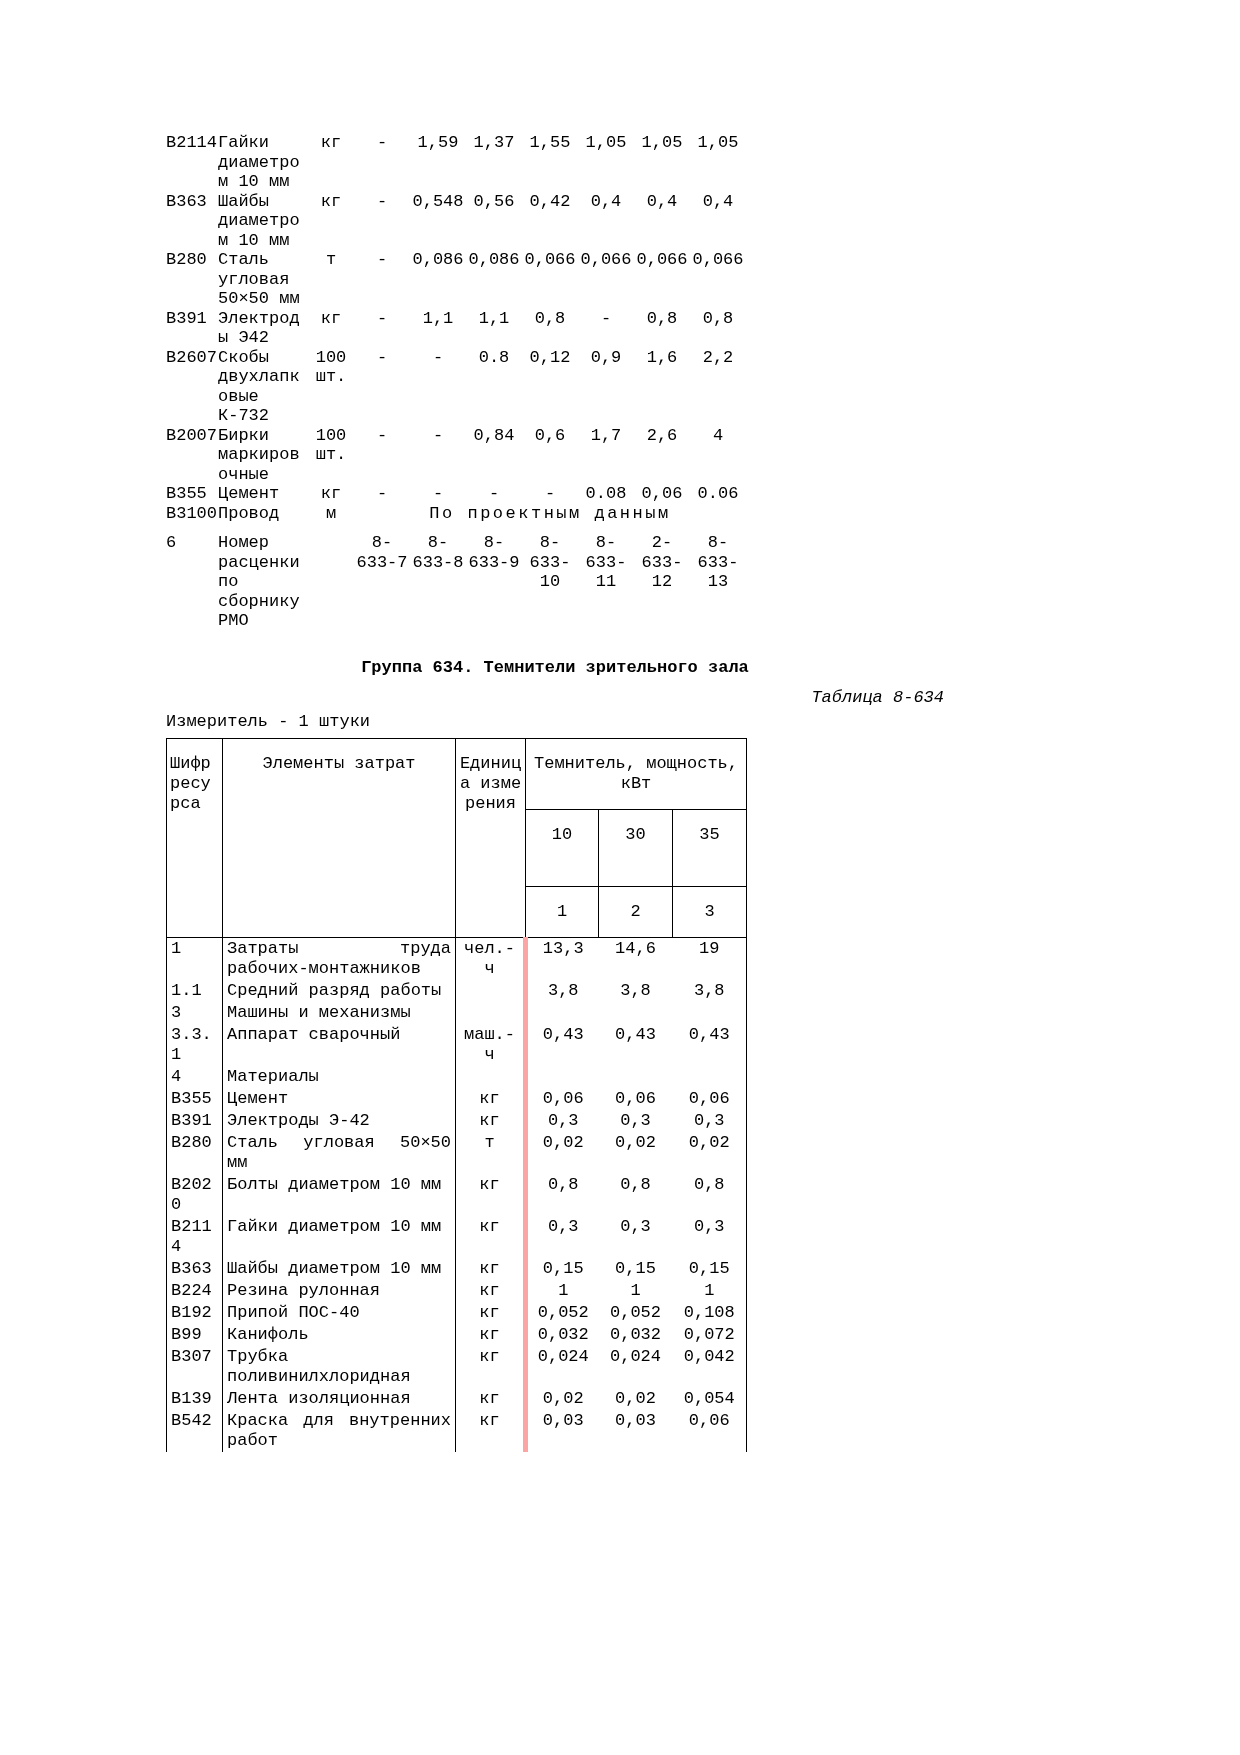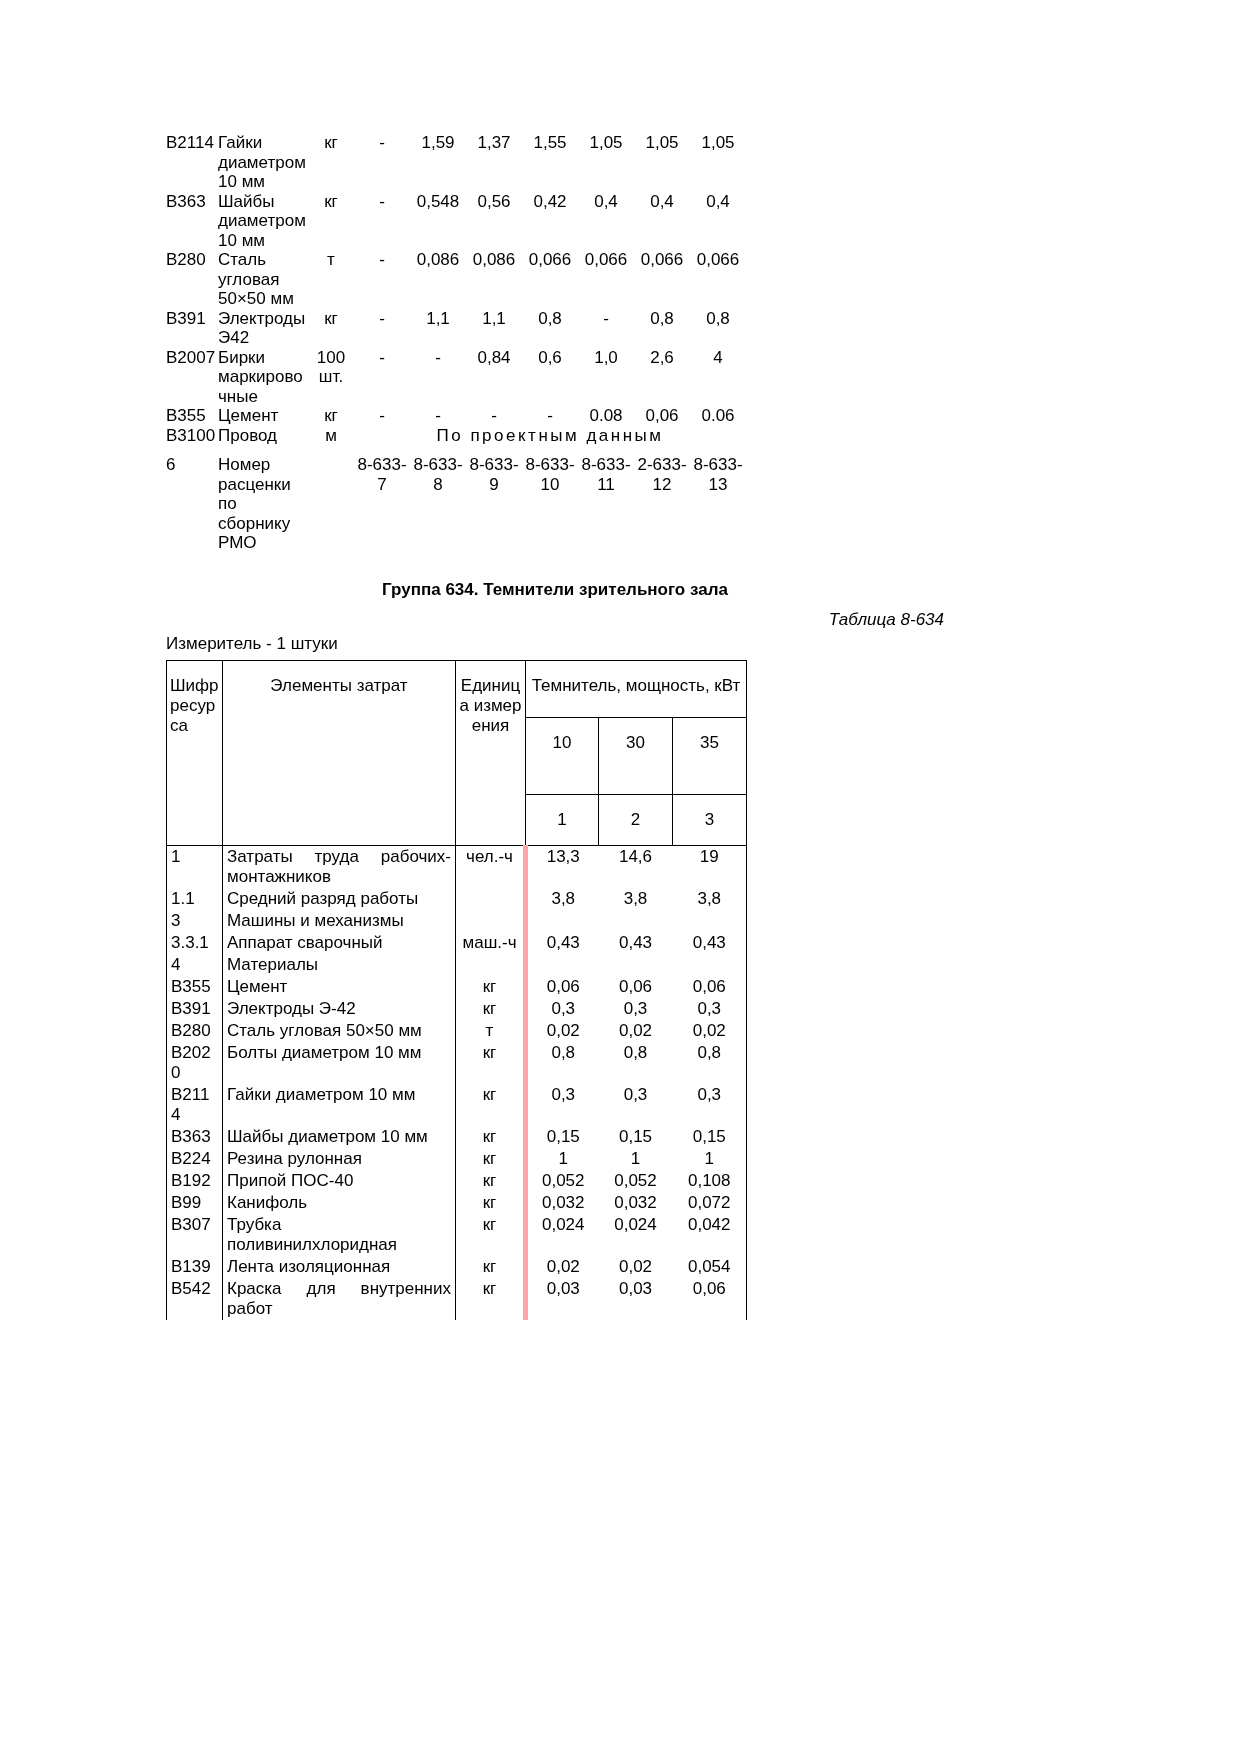--- a/index.html
+++ b/index.html
@@ -2,21 +2,21 @@
 <html lang="ru"><head>
 <meta charset="utf-8">
 <style>
   html, body { margin: 0; padding: 0; background: #ffffff; }
   .page {
     position: relative;
     width: 1240px;
     height: 1755px;
     background: #ffffff;
     color: #000000;
-    font-family: Liberation Sans, sans-serif;
+    font-family: Liberation Mono, monospace;
     font-size: 17px;
     overflow: hidden;
   }
   .content {
     position: absolute;
     left: 166px;
     top: 0;
     width: 778px;
   }
 
@@ -133,28 +133,40 @@
             <td class="p-unit">кг</td>
             <td class="p-val">-</td>
             <td class="p-val">1,1</td>
             <td class="p-val">1,1</td>
             <td class="p-val">0,8</td>
             <td class="p-val">-</td>
             <td class="p-val">0,8</td>
             <td class="p-val">0,8</td>
           </tr>
           <tr>
+            <td class="p-code">В2607</td>
+            <td class="p-name">Скобы двухлапковые К-732</td>
+            <td class="p-unit">100 шт.</td>
+            <td class="p-val">-</td>
+            <td class="p-val">-</td>
+            <td class="p-val">0.8</td>
+            <td class="p-val">0,12</td>
+            <td class="p-val">0,9</td>
+            <td class="p-val">1,6</td>
+            <td class="p-val">2,2</td>
+          </tr>
+          <tr>
             <td class="p-code">В2007</td>
             <td class="p-name">Бирки маркировочные</td>
             <td class="p-unit">100 шт.</td>
             <td class="p-val">-</td>
             <td class="p-val">-</td>
             <td class="p-val">0,84</td>
             <td class="p-val">0,6</td>
-            <td class="p-val">1,0</td>
+            <td class="p-val">1,7</td>
             <td class="p-val">2,6</td>
             <td class="p-val">4</td>
           </tr>
           <tr>
             <td class="p-code">В355</td>
             <td class="p-name">Цемент</td>
             <td class="p-unit">кг</td>
             <td class="p-val">-</td>
             <td class="p-val">-</td>
             <td class="p-val">-</td>

